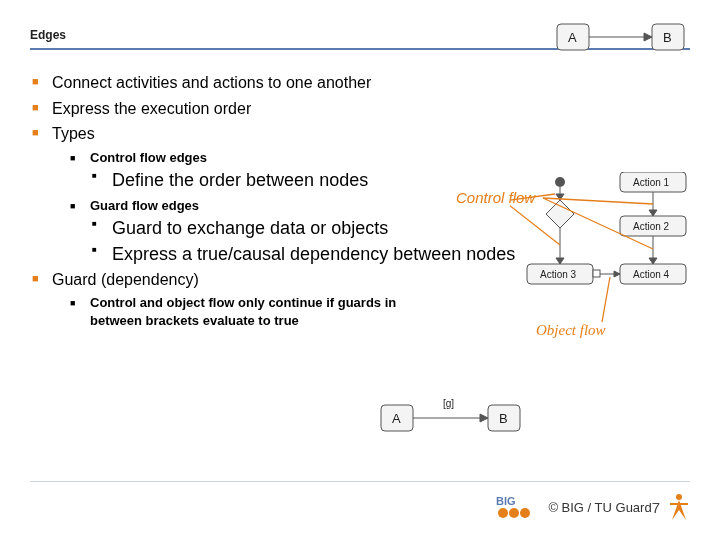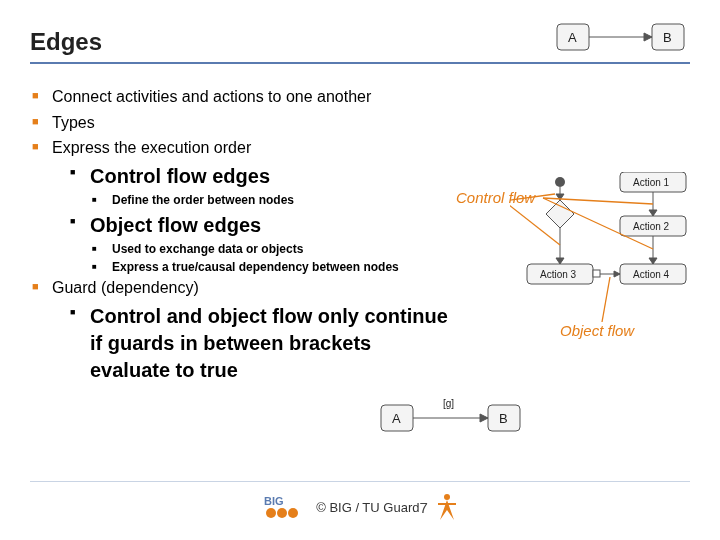--- a/index.html
+++ b/index.html
@@ -1,37 +1,37 @@
 <!DOCTYPE html>
 <html><head>
 <meta charset="utf-8">
 <style>
   * { box-sizing: border-box; margin: 0; padding: 0; }
   html, body { width: 720px; height: 540px; font-family: Arial, Helvetica, sans-serif; background: #fff; color: #000; }
   .slide { position: relative; width: 720px; height: 540px; padding: 28px 30px 0 30px; }
-  .title { font-size: 24px; font-weight: bold; color: #222; padding-bottom: 6px; border-bottom: 2px solid #5a7bb0; }
+  .title { font-size: 12px; font-weight: bold; color: #222; padding-bottom: 6px; border-bottom: 2px solid #5a7bb0; }
   .content { margin-top: 22px; font-size: 16px; line-height: 1.35; }
   ul { list-style: none; padding-left: 0; }
   li.lvl1 { position: relative; padding-left: 22px; margin-bottom: 4px; }
   li.lvl1::before { content: "■"; position: absolute; left: 2px; top: 2px; color: #e57f1a; font-size: 11px; }
-  li.lvl2 { position: relative; padding-left: 22px; margin-bottom: 2px; font-size: 20px; font-weight: bold; }
+  li.lvl2 { position: relative; padding-left: 22px; margin-bottom: 2px; font-size: 13px; font-weight: bold; }
   li.lvl2::before { content: "■"; position: absolute; left: 2px; top: 3px; color: #000; font-size: 9px; }
-  li.lvl3 { position: relative; padding-left: 22px; margin-bottom: 2px; font-size: 12px; font-weight: bold; }
+  li.lvl3 { position: relative; padding-left: 22px; margin-bottom: 2px; font-size: 18px; font-weight: normal; }
   li.lvl3::before { content: "■"; position: absolute; left: 2px; top: 3px; color: #000; font-size: 8px; }
   .indent1 { margin-left: 38px; margin-top: 4px; }
   .indent2 { margin-left: 60px; margin-top: 2px; }
   .fig { position: absolute; }
   .box { fill: #f4f4f4; stroke: #555; stroke-width: 1; }
   .arrow { stroke: #555; stroke-width: 1; fill: none; }
   .arrowhead { fill: #555; stroke: #555; }
   .boxtext { font-family: Arial; font-size: 13px; fill: #222; }
   .smtext { font-family: Arial; font-size: 10px; fill: #222; }
   .label-italic { font-style: italic; color: #e57f1a; font-size: 15px; }
   .footer-line { position: absolute; left: 30px; right: 30px; bottom: 58px; border-top: 1px solid #c9d4e4; }
-  .footer { position: absolute; left: 30px; right: 30px; bottom: 18px; display: flex; align-items: center; justify-content: center; font-size: 13px; color: #333; }
+  .footer { position: absolute; left: 30px; right: 30px; bottom: 18px; display: flex; align-items: center; justify-content: flex-end; font-size: 13px; color: #333; }
   .logo-left { display: flex; align-items: center; gap: 10px; }
   .pagenum { font-size: 15px; color: #444; }
   .orange-line { stroke: #e57f1a; stroke-width: 1.3; fill: none; }
 </style>
 </head>
 <body>
 
 <div class="slide">
 
   <div class="title">Edges</div>
@@ -41,34 +41,34 @@
     <text class="boxtext" x="12" y="22">A</text>
     <line class="arrow" x1="33" y1="17" x2="96" y2="17"></line>
     <polygon class="arrowhead" points="96,17 88,13 88,21"></polygon>
     <rect class="box" x="96" y="4" width="32" height="26" rx="4" ry="4"></rect>
     <text class="boxtext" x="107" y="22">B</text>
   </svg>
 
   <div class="content">
     <ul>
       <li class="lvl1">Connect activities and actions to one another</li>
+      <li class="lvl1">Express the execution order</li>
       <li class="lvl1">Types</li>
-      <li class="lvl1">Express the execution order</li>
     </ul>
     <ul class="indent1">
       <li class="lvl2">Control flow edges</li>
     </ul>
     <ul class="indent2">
       <li class="lvl3">Define the order between nodes</li>
     </ul>
     <ul class="indent1">
-      <li class="lvl2">Object flow edges</li>
+      <li class="lvl2">Guard flow edges</li>
     </ul>
     <ul class="indent2">
-      <li class="lvl3">Used to exchange data or objects</li>
+      <li class="lvl3">Guard to exchange data or objects</li>
       <li class="lvl3">Express a true/causal dependency between nodes</li>
     </ul>
     <ul>
       <li class="lvl1">Guard (dependency)</li>
     </ul>
     <ul class="indent1">
       <li class="lvl2" style="max-width:380px;">Control and object flow only continue if guards in between brackets evaluate to true</li>
     </ul>
   </div>
 
@@ -104,21 +104,21 @@
     <polygon class="arrowhead" points="110,102 104,99 104,105"></polygon>
 
     <line class="orange-line" x1="-6" y1="29" x2="45" y2="22"></line>
     <line class="orange-line" x1="-6" y1="29" x2="50" y2="73"></line>
     <line class="orange-line" x1="33" y1="26" x2="143" y2="32"></line>
     <line class="orange-line" x1="33" y1="26" x2="143" y2="77"></line>
 
     <line class="orange-line" x1="100" y1="105" x2="92" y2="150"></line>
   </svg>
 
-  <div class="fig label-italic" style="left:560px; top:322px;">Object flow</div>
+  <div class="fig label-italic" style="left:536px; top:322px;font-family:Liberation Serif, serif;">Object flow</div>
 
   <svg class="fig" style="left:380px; top:395px;" width="160" height="42">
     <rect class="box" x="1" y="10" width="32" height="26" rx="4"></rect>
     <text class="boxtext" x="12" y="28">A</text>
     <line class="arrow" x1="33" y1="23" x2="108" y2="23"></line>
     <polygon class="arrowhead" points="108,23 100,19 100,27"></polygon>
     <text class="smtext" x="63" y="12">[g]</text>
     <rect class="box" x="108" y="10" width="32" height="26" rx="4"></rect>
     <text class="boxtext" x="119" y="28">B</text>
   </svg>

